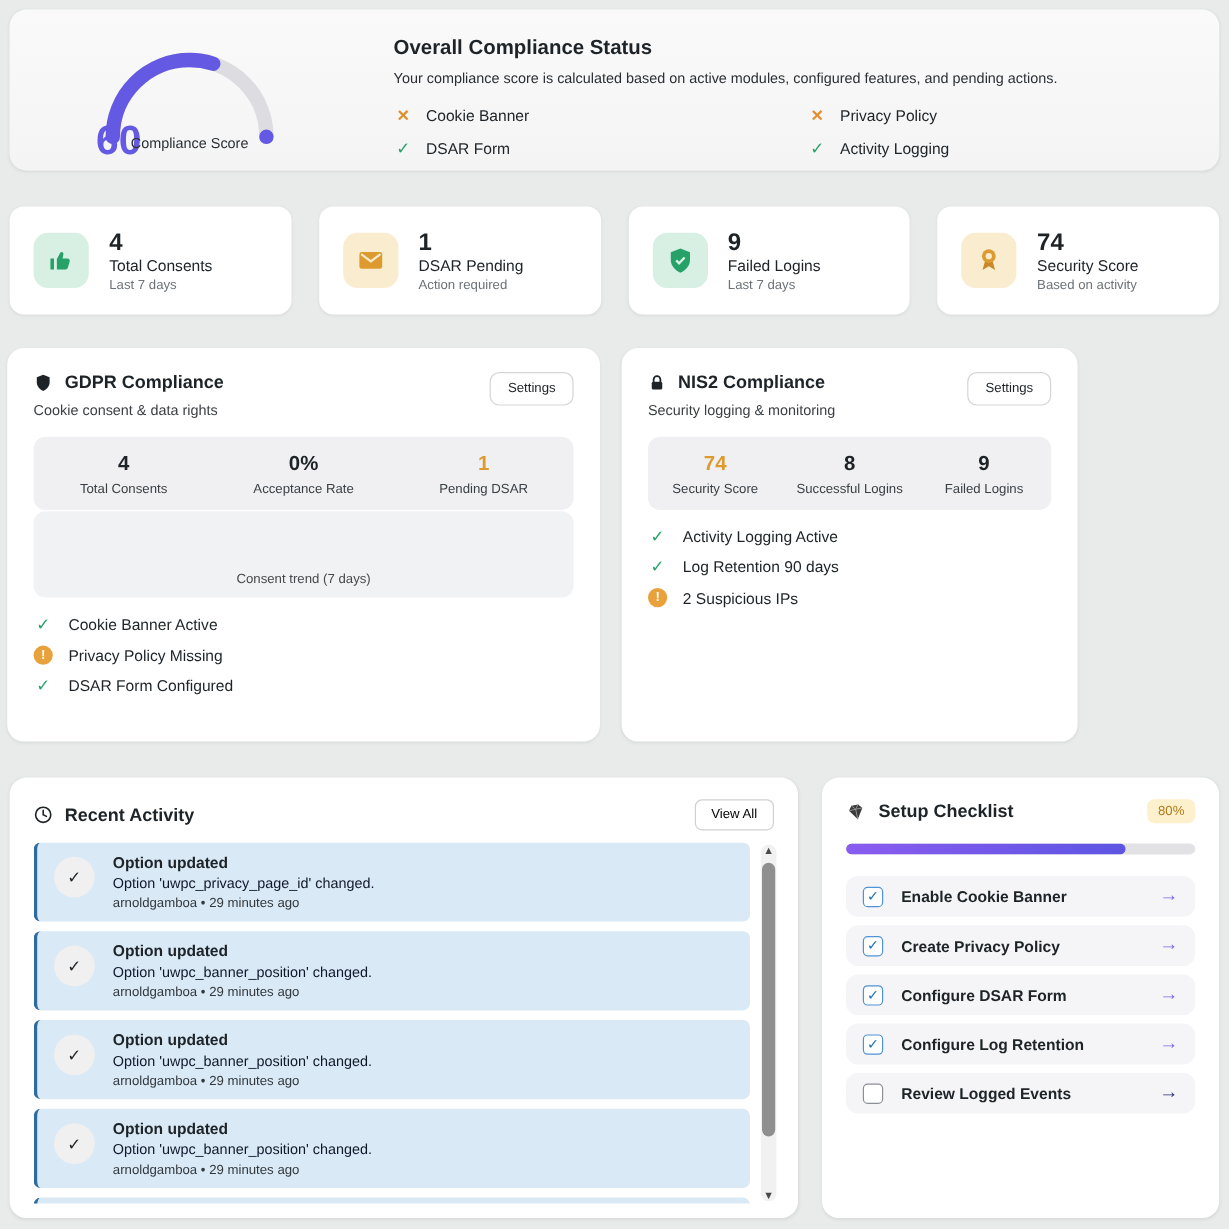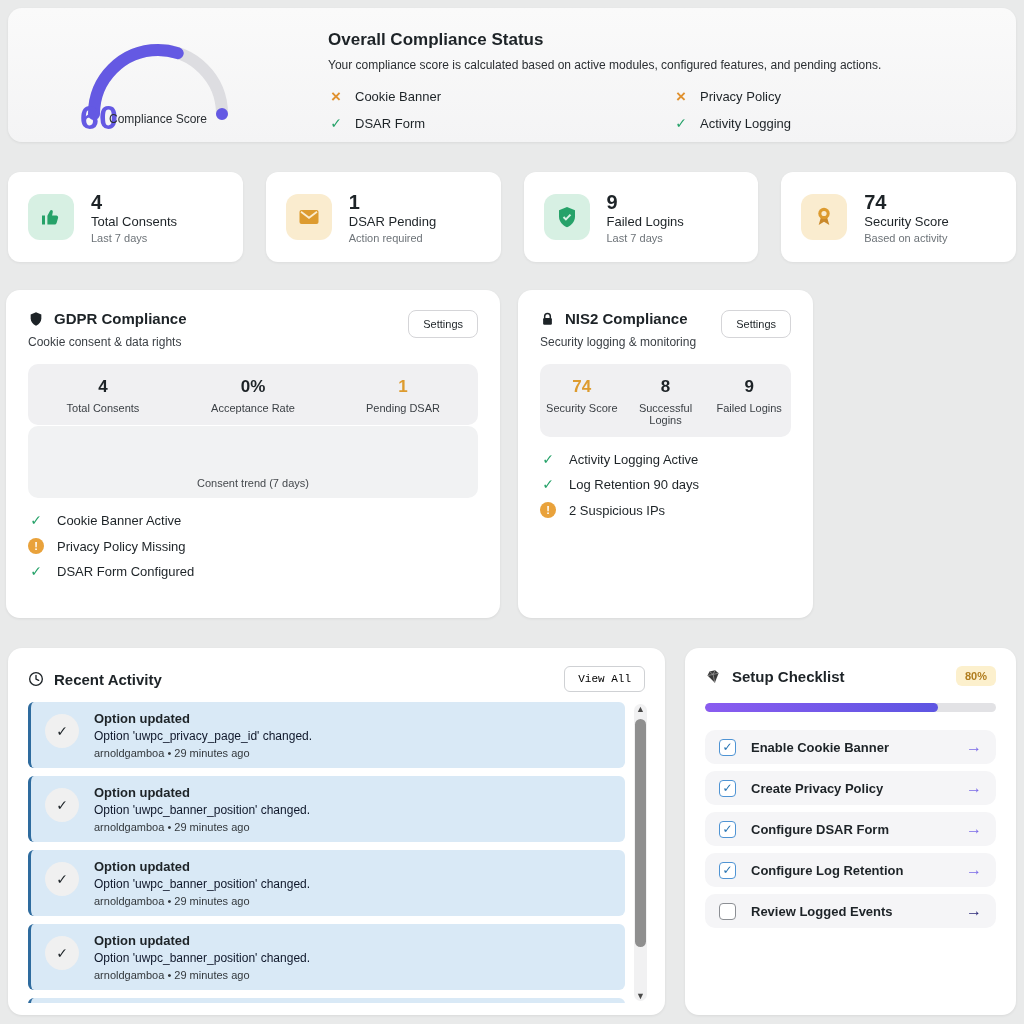--- a/index.html
+++ b/index.html
@@ -38,21 +38,21 @@
     display:flex; align-items:center; gap:17px; padding:0 20px; }
   .stat-icon-box { width:46px; height:46px; border-radius:12px; flex:none;
     display:flex; align-items:center; justify-content:center; }
   .stat-icon-box.green { background:#d7f0e3; }
   .stat-icon-box.orange { background:#faeccf; }
   .stat-value { font-size:20px; font-weight:bold; line-height:22px; }
   .stat-label { font-size:13px; margin-top:1px; }
   .stat-sublabel { font-size:11px; color:#6d7378; margin-top:3px; }
 
   
-  .modules { position:absolute; left:6px; top:290px; width:807px;
+  .modules { position:absolute; left:6px; top:290px; width:892px;
     display:grid; grid-template-columns:494px 1fr; gap:18px; }
   .module-card { height:328px; padding:20px 22px; }
   .module-head { display:flex; align-items:flex-start; }
   .module-titles { flex:1; }
   .module-title { display:flex; align-items:center; gap:10px; font-size:15px; font-weight:bold; }
   .module-sub { font-size:12px; color:#3a3f44; margin-top:8px; }
   .settings-btn { border:1px solid #d5d5d8; background:#fff; border-radius:8px;
     padding:7px 14px; font-size:11px; color:#1d2327; cursor:pointer; }
   .module-stats { margin-top:15px; background:#f0f0f2; border-radius:10px;
     display:grid; grid-template-columns:repeat(3,1fr); padding:13px 0 11px; }
@@ -69,21 +69,21 @@
     color:#fff; font-weight:bold; font-size:11px; display:flex; align-items:center; justify-content:center; }
   .check-row .mini-check, .h-item .mini-check, .h-item .mini-x { width:16px; text-align:center; flex:none; }
 
   
   .bottom-row { position:absolute; left:8px; top:648px; width:1008px;
     display:grid; grid-template-columns:657px 1fr; gap:20px; }
   .bottom-card { height:367px; padding:18px 20px; position:relative; }
   .panel-head { display:flex; align-items:center; }
   .panel-title { display:flex; align-items:center; gap:10px; font-size:15px; font-weight:bold; flex:1; }
   .viewall-btn { border:1px solid #cfd1d4; background:#fff; border-radius:6px;
-    padding:6px 13px; font-size:11px; cursor:pointer;font-family:Liberation Mono, monospace; }
+    padding:6px 13px; font-size:11px; cursor:pointer; }
 
   .activity-list { position:absolute; left:20px; right:40px; top:54px; bottom:12px;
     overflow:hidden; display:flex; flex-direction:column; gap:8px; }
   .activity-item { flex:none; background:#d9e9f6; border-left:3px solid #2e6b9e;
     border-radius:6px; min-height:62px; display:flex; gap:15px; padding:9px 14px; }
   .act-badge { width:34px; height:34px; border-radius:50%; background:#f0f0f0; flex:none;
     margin-top:3px; display:flex; align-items:center; justify-content:center;
     font-size:14px; font-weight:bold; color:#1d2327; }
   .act-title { font-size:13px; font-weight:bold; }
   .act-desc { font-size:12px; color:#0f172a; margin-top:3px; }
@@ -92,21 +92,21 @@
   .scrollbar { position:absolute; top:56px; right:18px; bottom:14px; width:13px; }
   .sb-track { position:absolute; inset:0; background:#f1f1f2; border-radius:7px; }
   .sb-arrow { position:absolute; left:0; width:13px; text-align:center; font-size:9px; color:#4a4a4a; }
   .sb-arrow.up { top:0; }
   .sb-arrow.down { bottom:0; }
   .sb-thumb { position:absolute; left:1px; width:11px; top:15px; height:228px;
     background:#8f8f8f; border-radius:6px; }
 
   
   .badge-80 { background:#fcf0cd; color:#b07d1e; font-size:11px; border-radius:6px;
-    padding:4px 9px; font-weight:bold; }
+    padding:4px 9px; font-weight:normal; }
   .progress { margin-top:17px; height:9px; border-radius:5px; background:#e2e2e5; overflow:hidden; }
   .progress-fill { height:100%; border-radius:5px;
     background:linear-gradient(90deg,#8a5cf0 0%,#5d55e2 100%); }
   .cl-items { margin-top:18px; display:flex; flex-direction:column; gap:7px; }
   .cl-item { background:#f5f5f7; border-radius:10px; height:34px;
     display:flex; align-items:center; gap:15px; padding:0 14px; cursor:pointer; }
   .cl-checkbox { width:17px; height:17px; border-radius:4px; background:#fff;
     border:1px solid #4f94d4; flex:none; display:flex; align-items:center; justify-content:center;
     font-size:12px; font-weight:bold; color:#2271b1; }
   .cl-checkbox.unchecked { border-color:#8c8f94; }

